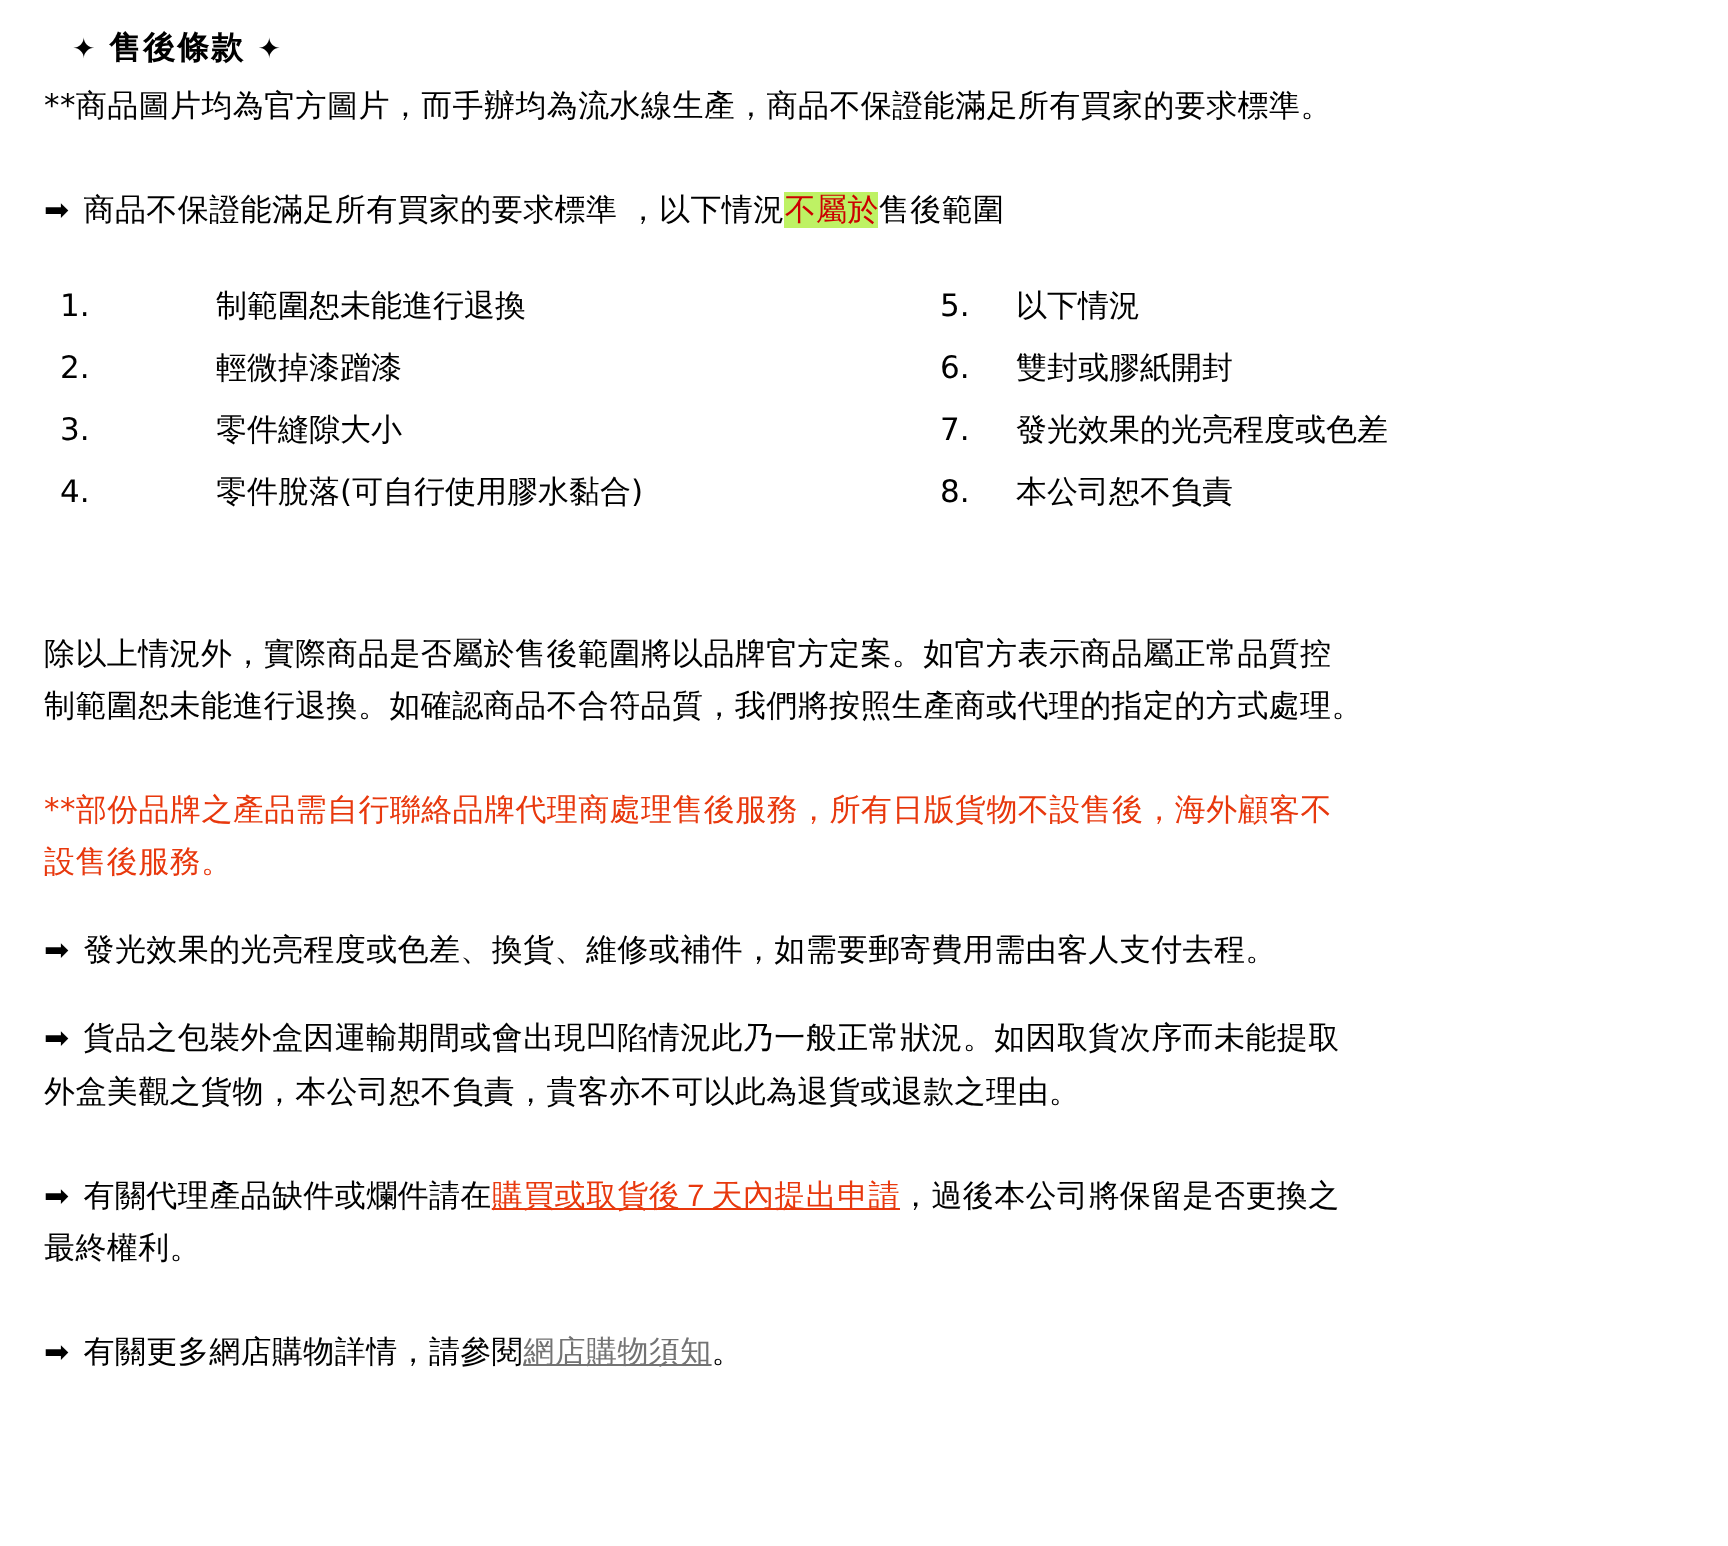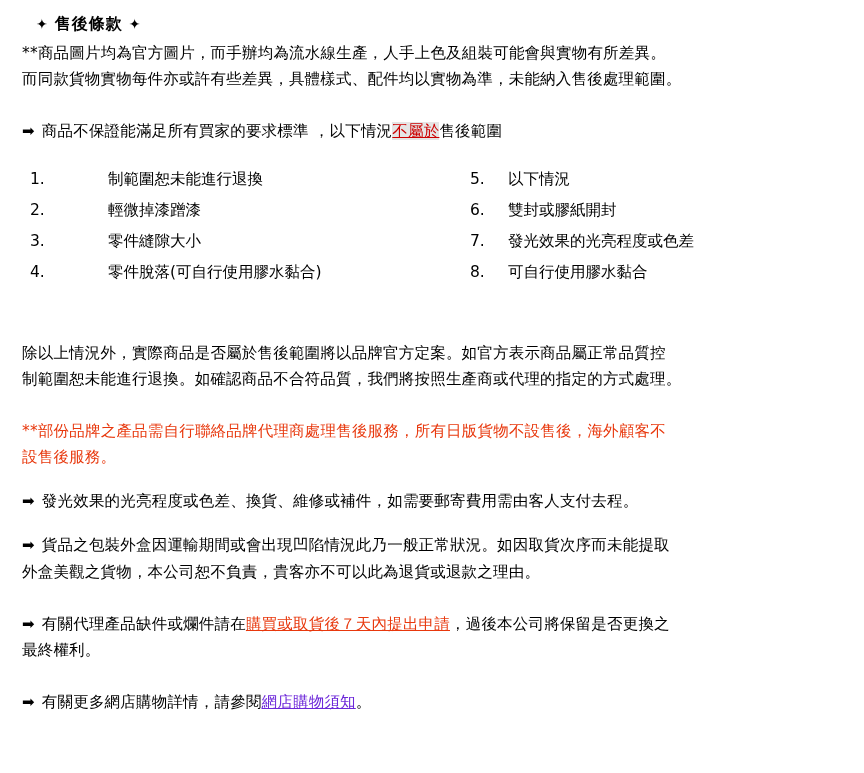--- a/index.html
+++ b/index.html
@@ -40,33 +40,32 @@
   }
   .block {
     margin-bottom: 10px;
   }
   .arrow {
     display: inline-block;
     margin-right: 7px;
     font-size: 15px;
   }
   .hl-yellow {
-    background: #e5e5e5;
+    background: #bef264;
     color: #cc0000;
-    text-decoration: underline;
   }
   .red-bold {
     color: #e8380d;
   }
   .red-underline {
     color: #e8380d;
     text-decoration: underline;
   }
   .link {
-    color: #6d28d9;
+    color: #737373;
   }
   .list-wrap {
     position: relative;
     margin-top: 24px;
     margin-bottom: 8px;
     height: 132px;
   }
   .list-col {
     position: absolute;
     top: 0;
@@ -97,22 +96,21 @@
 </head>
 <body>
 
 <div class="page">
 
   <div class="title-line">
     <span class="diamond">✦</span><span>售後條款</span><span class="diamond">✦</span>
   </div>
 
   <div class="block">
-    <p class="para">**商品圖片均為官方圖片，而手辦均為流水線生產，人手上色及組裝可能會與實物有所差異。</p>
-    <p class="para">而同款貨物實物每件亦或許有些差異，具體樣式、配件均以實物為準，未能納入售後處理範圍。</p>
+    <p class="para">**商品圖片均為官方圖片，而手辦均為流水線生產，商品不保證能滿足所有買家的要求標準。</p>
   </div>
 
   <div class="spacer-md"></div>
 
   <div class="block">
     <p class="para">
       <span class="arrow">➡</span><span>商品不保證能滿足所有買家的要求標準 ，以下情況</span><span class="hl-yellow">不屬於</span><span>售後範圍</span>
     </p>
   </div>
 
@@ -143,21 +141,21 @@
       <div class="list-row">
         <span class="list-num narrow">6.</span>
         <span class="list-text">雙封或膠紙開封</span>
       </div>
       <div class="list-row">
         <span class="list-num narrow">7.</span>
         <span class="list-text">發光效果的光亮程度或色差</span>
       </div>
       <div class="list-row">
         <span class="list-num narrow">8.</span>
-        <span class="list-text">可自行使用膠水黏合</span>
+        <span class="list-text">本公司恕不負責</span>
       </div>
     </div>
   </div>
 
   <div class="spacer-lg"></div>
 
   <div class="block">
     <p class="para">除以上情況外，實際商品是否屬於售後範圍將以品牌官方定案。如官方表示商品屬正常品質控</p>
     <p class="para">制範圍恕未能進行退換。如確認商品不合符品質，我們將按照生產商或代理的指定的方式處理。</p>
   </div>

